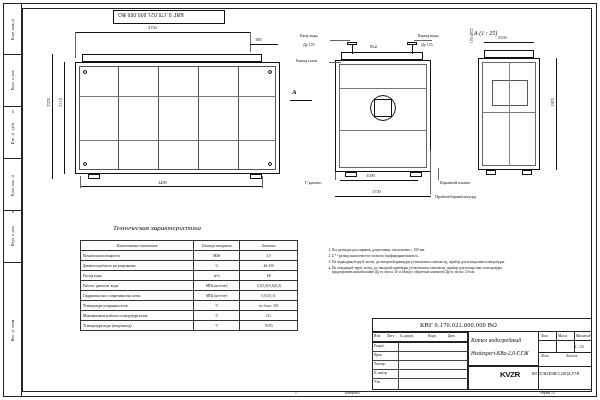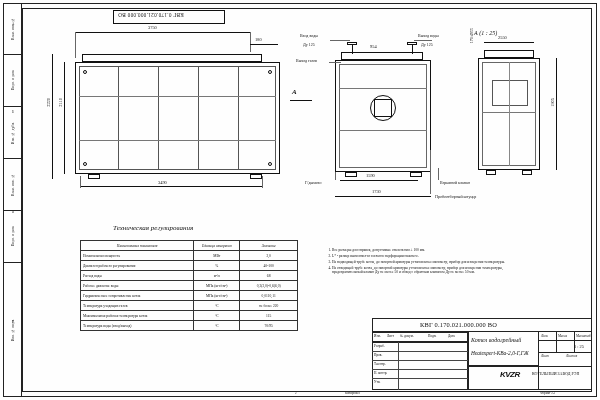--- a/index.html
+++ b/index.html
@@ -37,21 +37,21 @@
   .notes{position:absolute;font-size:3.6px;line-height:1.35;width:200px;}
   .notes ol{margin:0;padding-left:7px;}
   .notes li{margin-bottom:1px;}
 
   
   .tb{position:absolute;border:1px solid #222;box-sizing:border-box;}
   .tbtxt{position:absolute;font-size:3.4px;color:#111;white-space:nowrap;}
   .tbtxt.it{font-style:italic;}
   .tbbig{position:absolute;font-size:6px;font-style:italic;}
   .tbcode{position:absolute;font-size:6.4px;letter-spacing:.2px;}
-  .logo{position:absolute;display:flex;align-items:center;font-style:italic;}
+  .logo{position:absolute;display:flex;align-items:center;}
   .logo .mark{font-size:8px;font-weight:bold;letter-spacing:-0.5px;color:#111;font-family:"Liberation Sans",sans-serif;}
   .arrowA{position:absolute;font-size:7px;font-style:italic;font-weight:bold;}
 </style>
 </head>
 <body>
 
 <div id="sheet">
   <div class="frame-outer"></div>
   <div class="frame-inner"></div>
 
@@ -183,21 +183,21 @@
     <div class="box" style="left:486px;top:170px;width:10px;height:5px;"></div>
     <div class="box" style="left:522px;top:170px;width:10px;height:5px;"></div>
 
     <div class="ln h1" style="left:484px;top:42px;width:50px;"></div>
     <div class="dim" style="left:498px;top:35px;">2550</div>
     <div class="ln v1" style="left:556px;top:58px;height:112px;"></div>
     <div class="vdim" style="left:550px;top:98px;">1905</div>
     <div class="vdim" style="left:469px;top:28px;font-size:4px;">170/4955</div>
   </div>
 
-  <div class="specttl" style="left:113px;top:224px;">Техническая регулирования</div>
+  <div class="specttl" style="left:113px;top:224px;">Техническая характеристика</div>
   <table class="spec" style="left:80px;top:240px;width:218px;">
     <thead>
       <tr>
         <th style="width:118px;">Наименование показателя</th>
         <th style="width:44px;">Единица измерения</th>
         <th style="width:56px;">Значение</th>
       </tr>
     </thead>
     <tbody>
       <tr>

